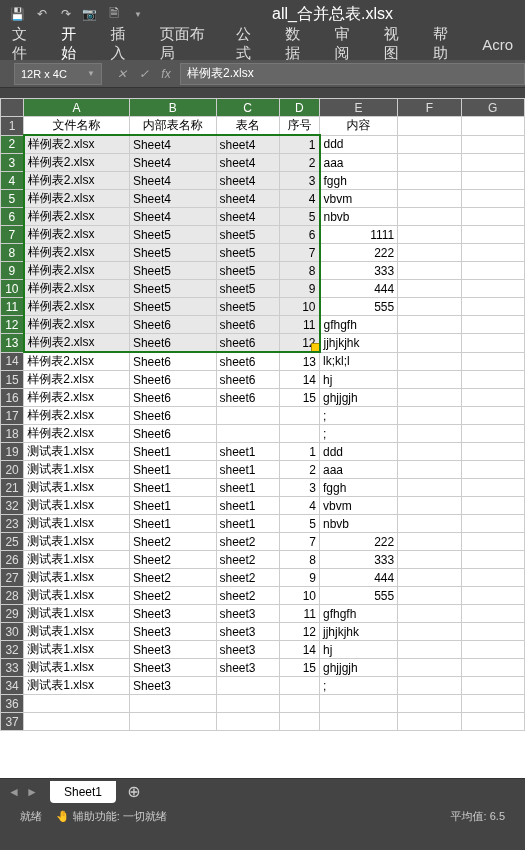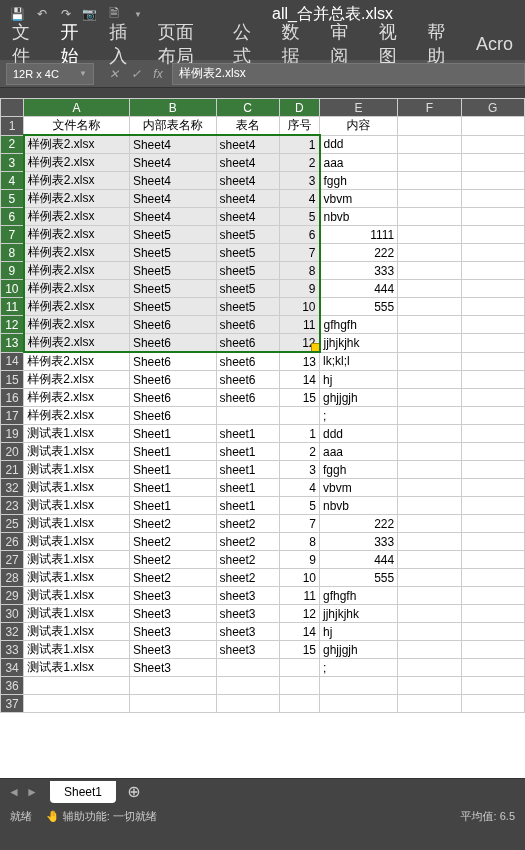--- a/index.html
+++ b/index.html
@@ -1,24 +1,24 @@
 <!DOCTYPE html>
 <html><head>
 <meta charset="utf-8">
 <style>
 * { margin: 0; padding: 0; box-sizing: border-box; font-family: "Microsoft YaHei", Arial, sans-serif; }
 body { background: #444; width: 525px; height: 850px; overflow: hidden; font-size: 12px; }
 .titlebar { height: 28px; background: #444; display: flex; align-items: center; padding: 0 8px; color: #ccc; }
 .titlebar .qat { display: flex; gap: 4px; align-items: center; }
 .titlebar .qat-btn { width: 20px; height: 20px; display: flex; align-items: center; justify-content: center; cursor: pointer; }
 .titlebar .title { flex: 1; text-align: center; color: #fff; font-size: 16px; }
-.ribbon-tabs { height: 32px; background: #444; display: flex; align-items: center; padding: 0 10px; gap: 18px; color: #ddd; font-size: 18px; }
+.ribbon-tabs { height: 32px; background: #444; display: flex; align-items: center; padding: 0 10px; gap: 18px; color: #ddd; font-size: 15px; }
 .ribbon-tab { cursor: pointer; padding: 4px 2px; }
 .ribbon-tab.active { color: #fff; }
-.formula-bar { height: 28px; background: #555; display: flex; align-items: center; border-bottom: 1px solid #333; }
+.formula-bar { height: 28px; background: #555; display: flex; align-items: center; border-bottom: 1px solid #333; padding-left: 8px; }
 .name-box { width: 88px; height: 22px; background: #666; color: #fff; margin: 0 6px; padding: 0 6px; display: flex; align-items: center; justify-content: space-between; font-size: 11px; border: 1px solid #777; }
 .fx-btns { display: flex; gap: 2px; align-items: center; margin: 0 4px; }
 .fx-btn { width: 20px; height: 20px; display: flex; align-items: center; justify-content: center; color: #aaa; cursor: pointer; font-style: italic; }
 .fx-input { flex: 1; height: 22px; background: #666; color: #fff; border: 1px solid #777; padding: 0 6px; font-size: 12px; display: flex; align-items: center; }
 .spacer { height: 10px; background: #444; }
 .grid-wrap { background: #fff; height: 680px; overflow: hidden; position: relative; }
 .grid { border-collapse: collapse; width: 100%; }
 .grid th, .grid td { border: 1px solid #ccc; height: 18px; padding: 0 3px; font-size: 12px; white-space: nowrap; overflow: hidden; }
 .col-hdr { background: #555; color: #ddd; text-align: center; font-weight: normal; font-size: 11px; }
 .row-hdr { background: #555; color: #ddd; text-align: center; font-weight: normal; width: 22px; font-size: 11px; }
@@ -39,21 +39,21 @@
 .sel-border-left { border-left: 2px solid #1a7a1a !important; }
 .sel-border-right { border-right: 2px solid #1a7a1a !important; }
 .cursor-cell { position: relative; }
 .cursor-badge { position: absolute; right: -6px; bottom: -6px; width: 14px; height: 14px; background: #ffcc00; border: 1px solid #aa8800; z-index: 10; }
 .sheet-tabs { height: 26px; background: #444; display: flex; align-items: center; border-top: 1px solid #333; }
 .tab-nav { display: flex; gap: 2px; padding: 0 6px; color: #999; }
 .tab-nav-btn { width: 16px; height: 16px; display: flex; align-items: center; justify-content: center; cursor: pointer; }
 .sheet-tab { background: #666; color: #fff; padding: 4px 14px; font-size: 12px; cursor: pointer; border-radius: 0 0 4px 4px; margin-left: 4px; }
 .sheet-tab.active { background: #fff; color: #000; }
 .add-sheet { width: 24px; height: 24px; color: #ccc; display: flex; align-items: center; justify-content: center; cursor: pointer; font-size: 16px; margin-left: 6px; }
-.status-bar { height: 24px; background: #444; display: flex; align-items: center; justify-content: space-between; padding: 0 10px; color: #ccc; font-size: 11px; gap: 20px; }
+.status-bar { height: 24px; background: #444; display: flex; align-items: center; justify-content: space-between; padding: 0 20px; color: #ccc; font-size: 11px; gap: 20px; }
 .status-left { display: flex; gap: 14px; }
 .status-right { display: flex; gap: 8px; }
 .dropdown-arrow { font-size: 8px; color: #aaa; }
 </style>
 </head>
 <body>
 
 <div class="titlebar">
   <div class="qat">
     <div class="qat-btn">💾</div>
@@ -275,20 +275,30 @@
           <th class="row-hdr">17</th>
           <td class="  col-A">样例表2.xlsx</td>
           <td class="  col-B">Sheet6</td>
           <td class="  col-C"></td>
           <td class="  col-D"></td>
           <td class="  col-E">;</td>
           <td></td>
           <td></td>
         </tr>
         <tr>
+          <th class="row-hdr">18</th>
+          <td class="  col-A">样例表2.xlsx</td>
+          <td class="  col-B">Sheet6</td>
+          <td class="  col-C"></td>
+          <td class="  col-D"></td>
+          <td class="  col-E">;</td>
+          <td></td>
+          <td></td>
+        </tr>
+        <tr>
           <th class="row-hdr">19</th>
           <td class="  col-A">测试表1.xlsx</td>
           <td class="  col-B">Sheet1</td>
           <td class="  col-C">sheet1</td>
           <td class=" num  col-D">1</td>
           <td class="  col-E">ddd</td>
           <td></td>
           <td></td>
         </tr>
         <tr>

